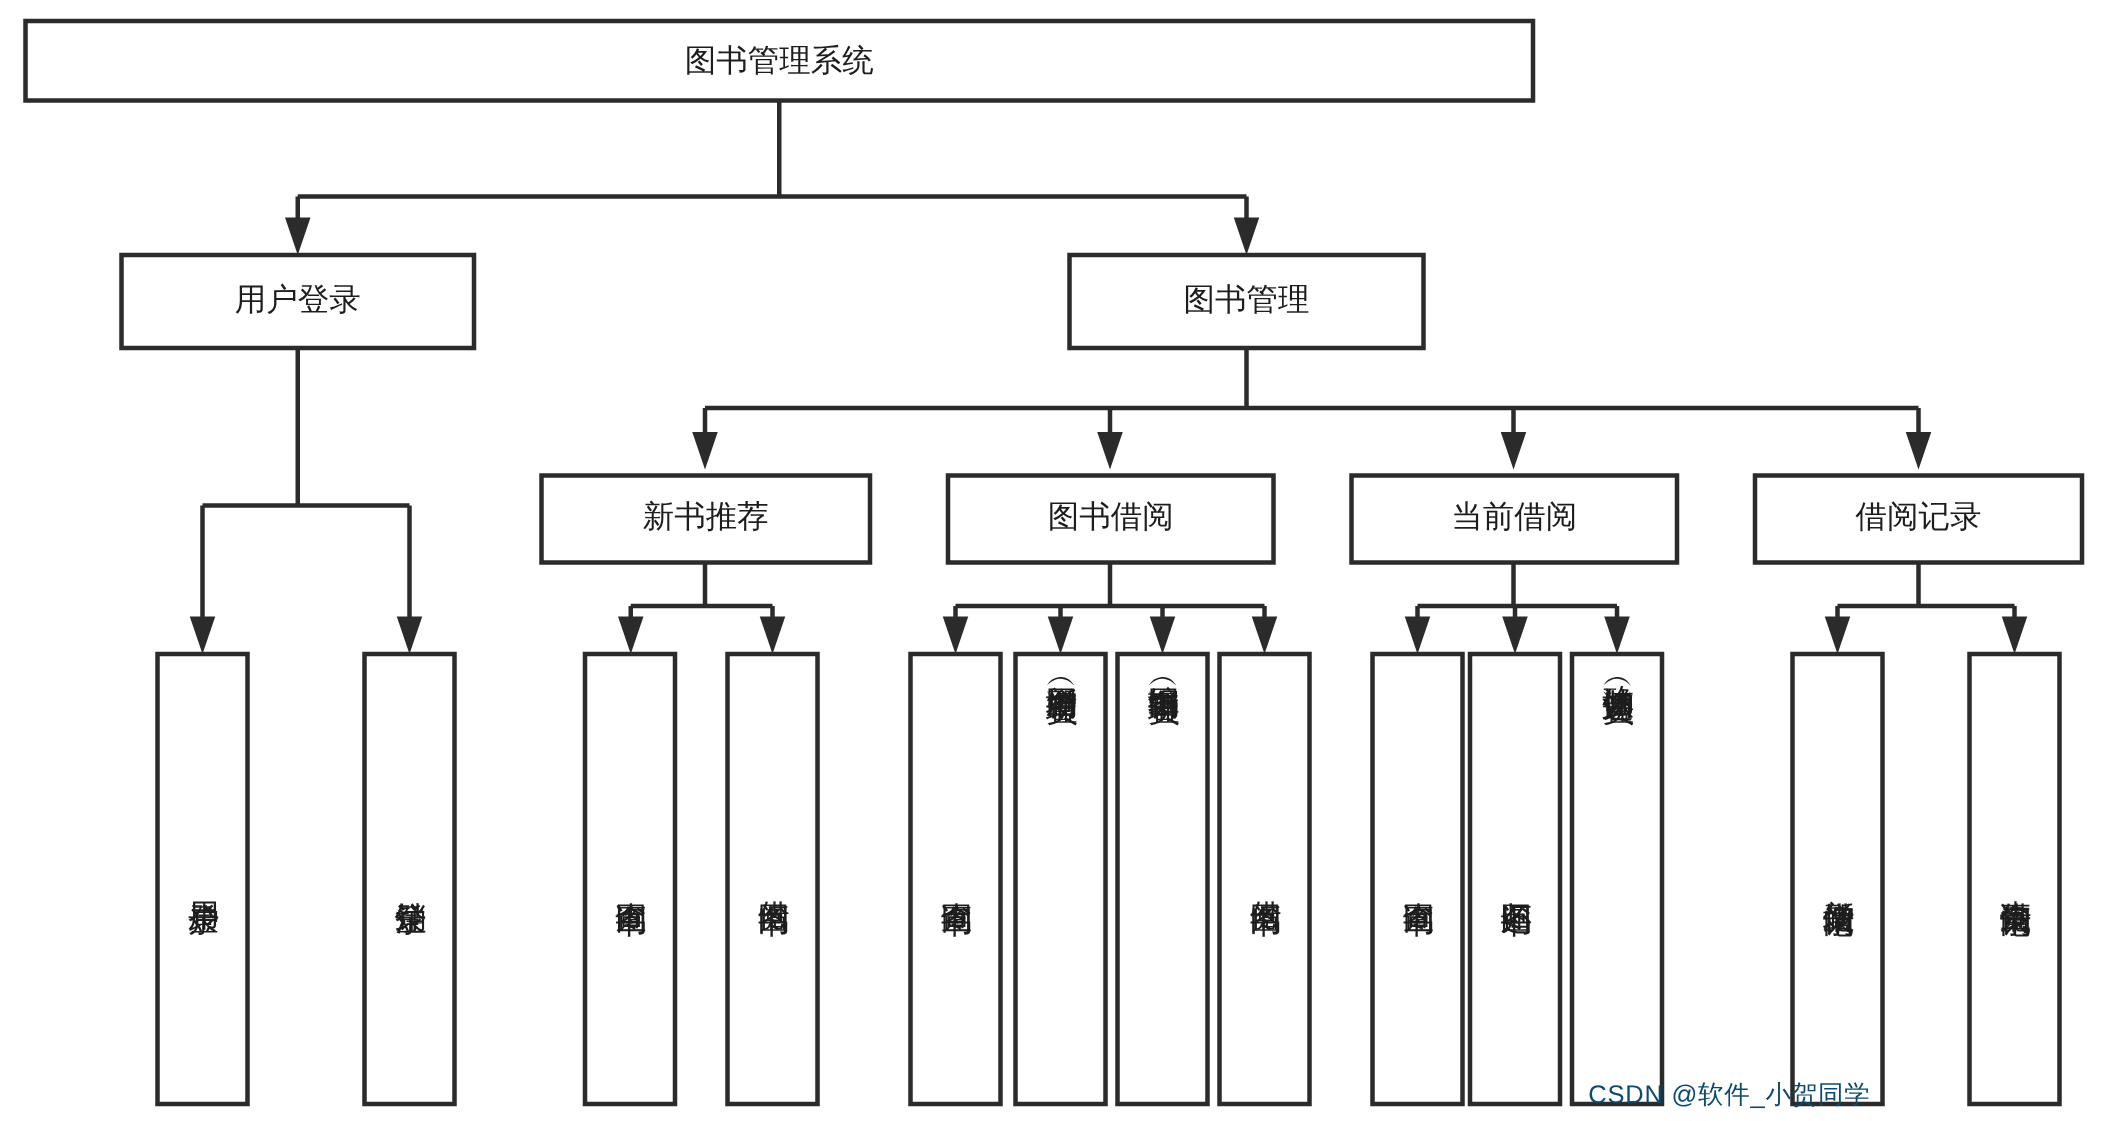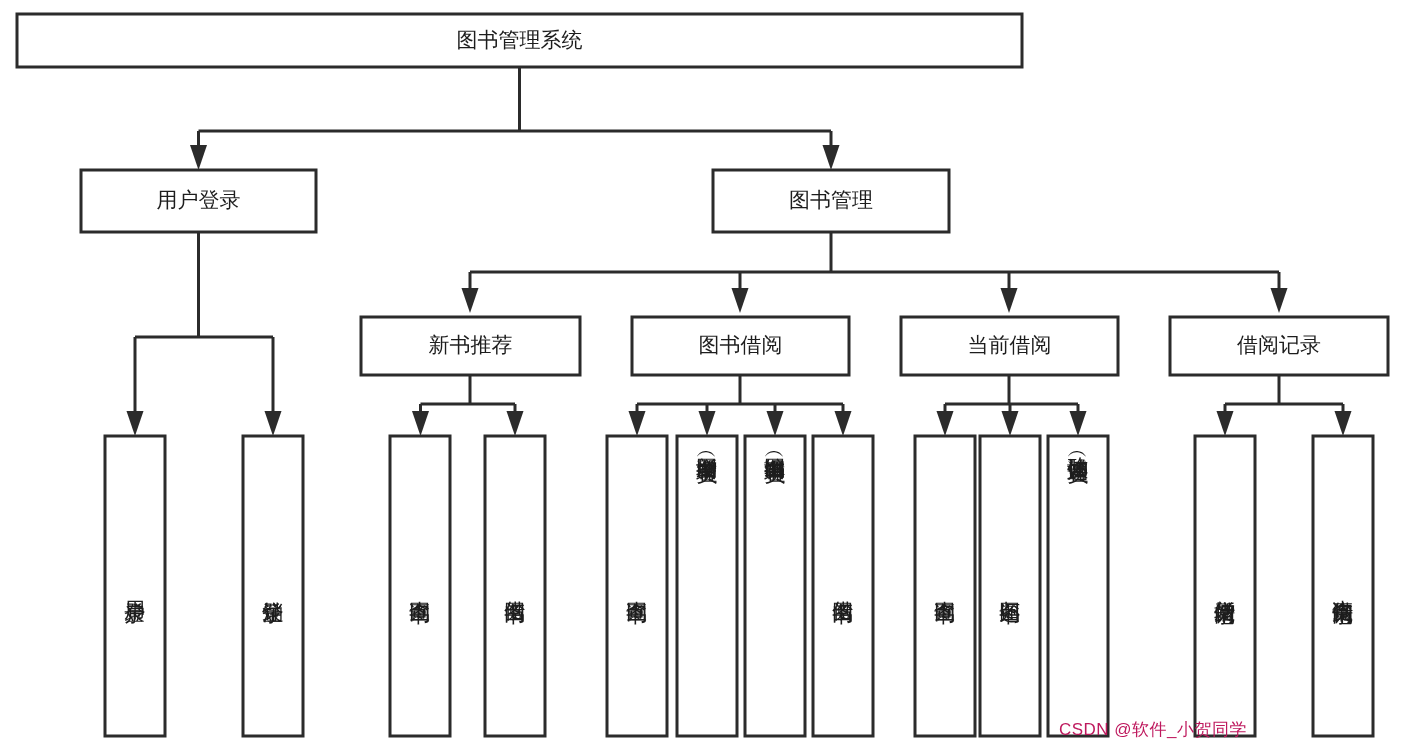--- a/index.html
+++ b/index.html
@@ -68,21 +68,21 @@
     letter-spacing: 1px;
     text-align: center;
     white-space: nowrap;
   }
   #watermark {
     position: absolute;
     right: 8px;
     bottom: 6px;
     font-family: "Liberation Sans", "DejaVu Sans", sans-serif;
     font-size: 17px;
-    color: #be185d;
+    color: #0c4a6e;
     letter-spacing: 0.5px;
     white-space: nowrap;
     pointer-events: none;
   }
 </style>
 </head>
 <body>
 
 <div id="diagram-root">
 

